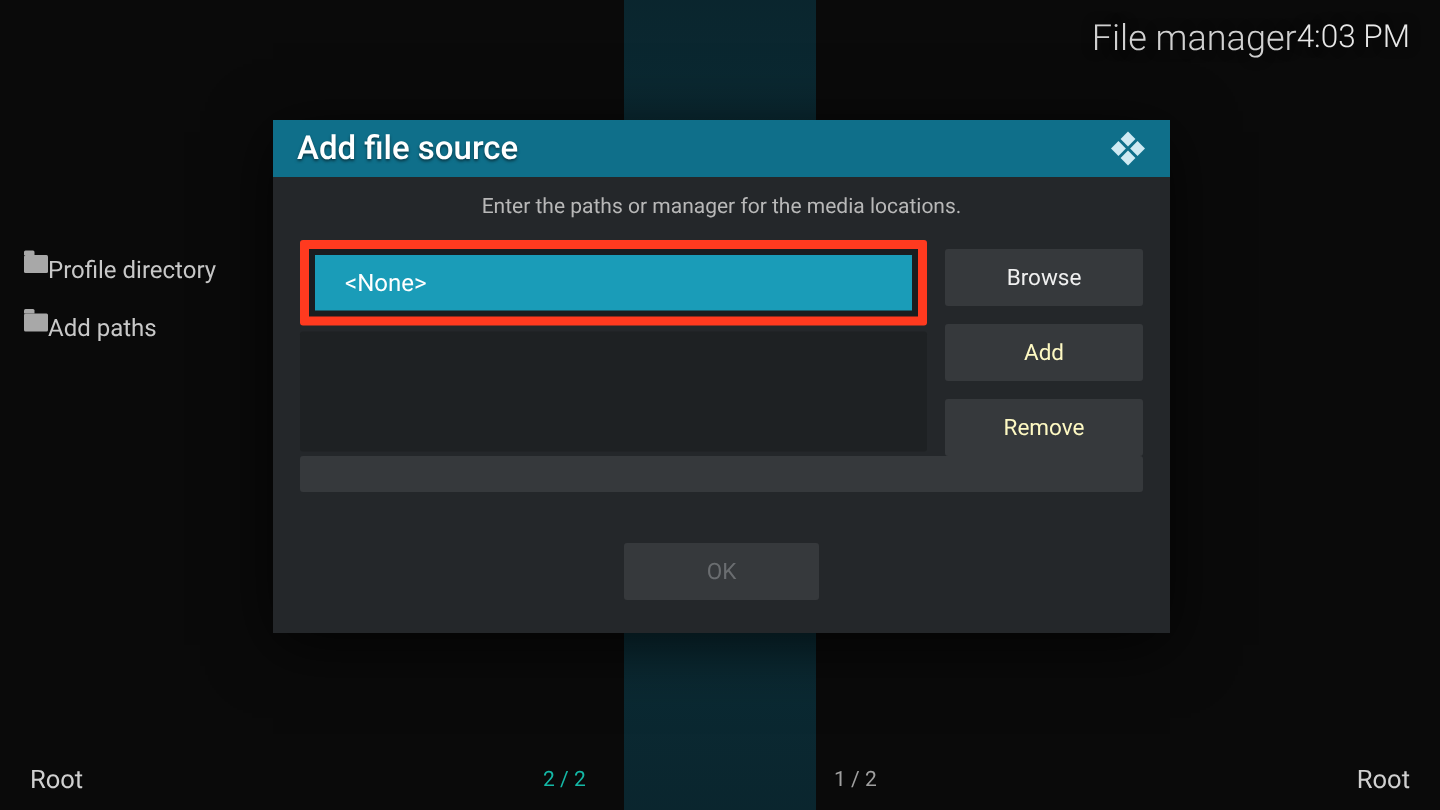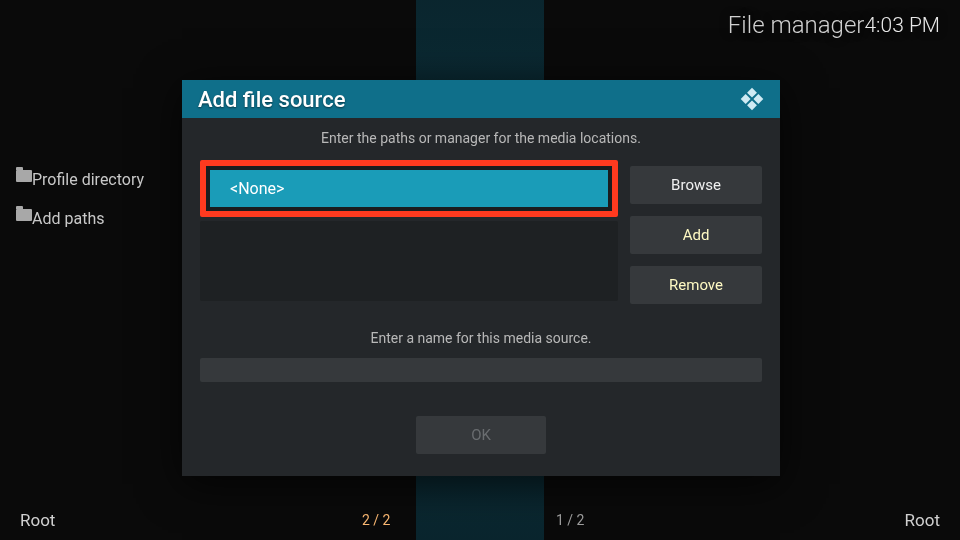--- a/index.html
+++ b/index.html
@@ -212,21 +212,21 @@
     }
     .footer-left {
       flex: 1;
       font-size: 17px;
       color: #d0d0d0;
     }
     .footer-center-left {
       position: absolute;
       left: 362px;
       font-size: 14px;
-      color: #fdba74;
+      color: #14b8a6;
     }
     .footer-center-right {
       position: absolute;
       left: 556px;
       font-size: 14px;
       color: #a0a0a0;
     }
     .footer-right {
       margin-left: auto;
       font-size: 17px;
@@ -277,21 +277,20 @@
             <div class="path-input">&lt;None&gt;</div>
           </div>
           <div class="path-spacer"></div>
         </div>
         <div class="button-col">
           <div class="btn">Browse</div>
           <div class="btn disabled">Add</div>
           <div class="btn disabled">Remove</div>
         </div>
       </div>
-      <div class="name-instruction">Enter a name for this media source.</div>
       <div class="name-input"></div>
       <div class="dialog-footer">
         <div class="footer-btn disabled">OK</div>
       </div>
     </div>
   </div>
 </div>
 
 <div class="footer">
   <div class="footer-left">Root</div>

